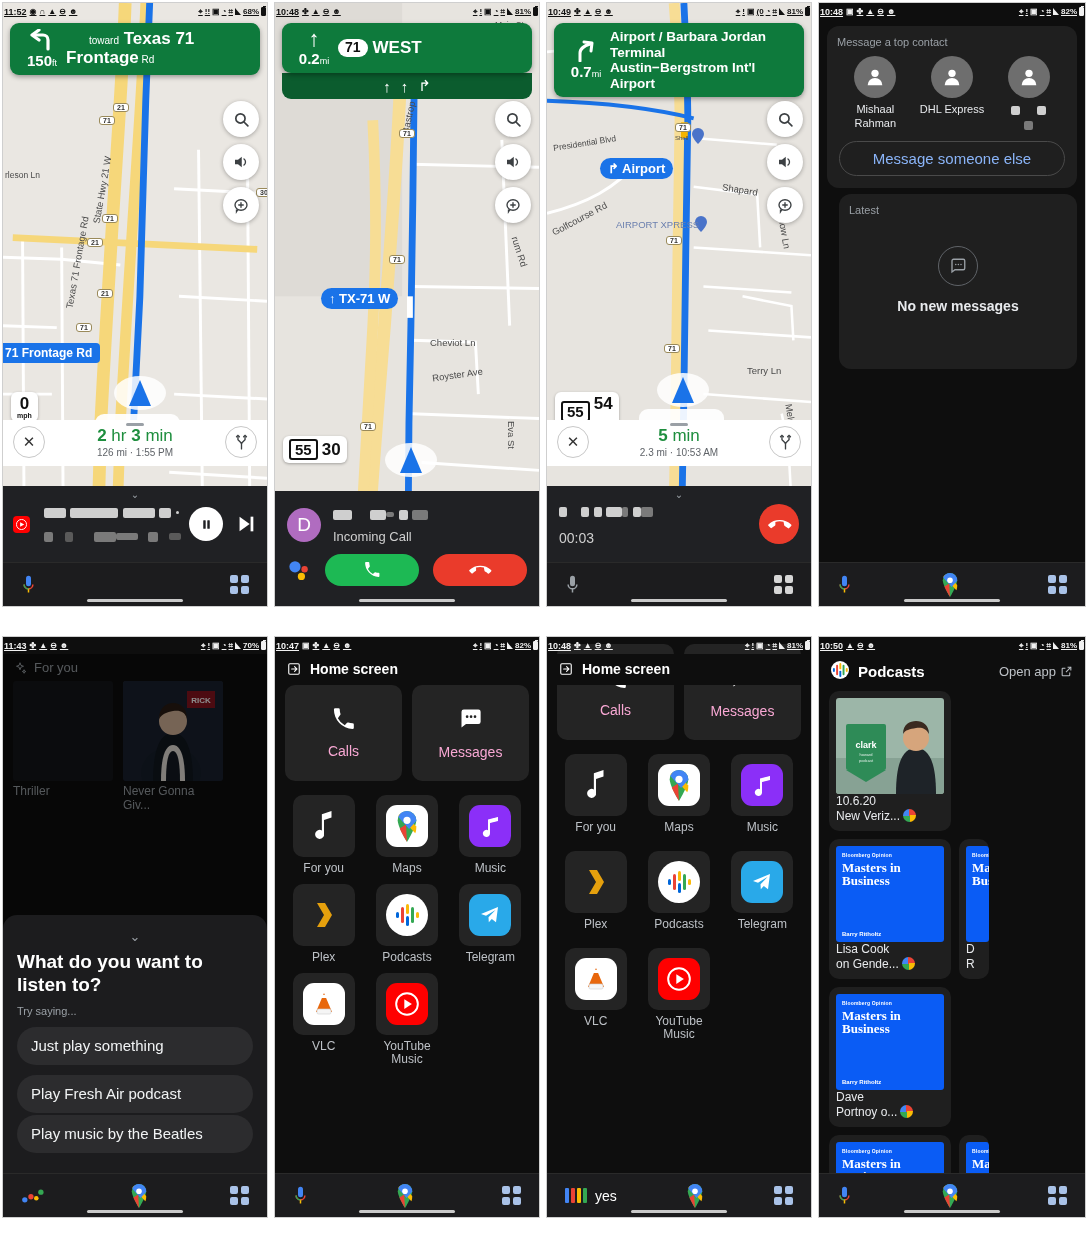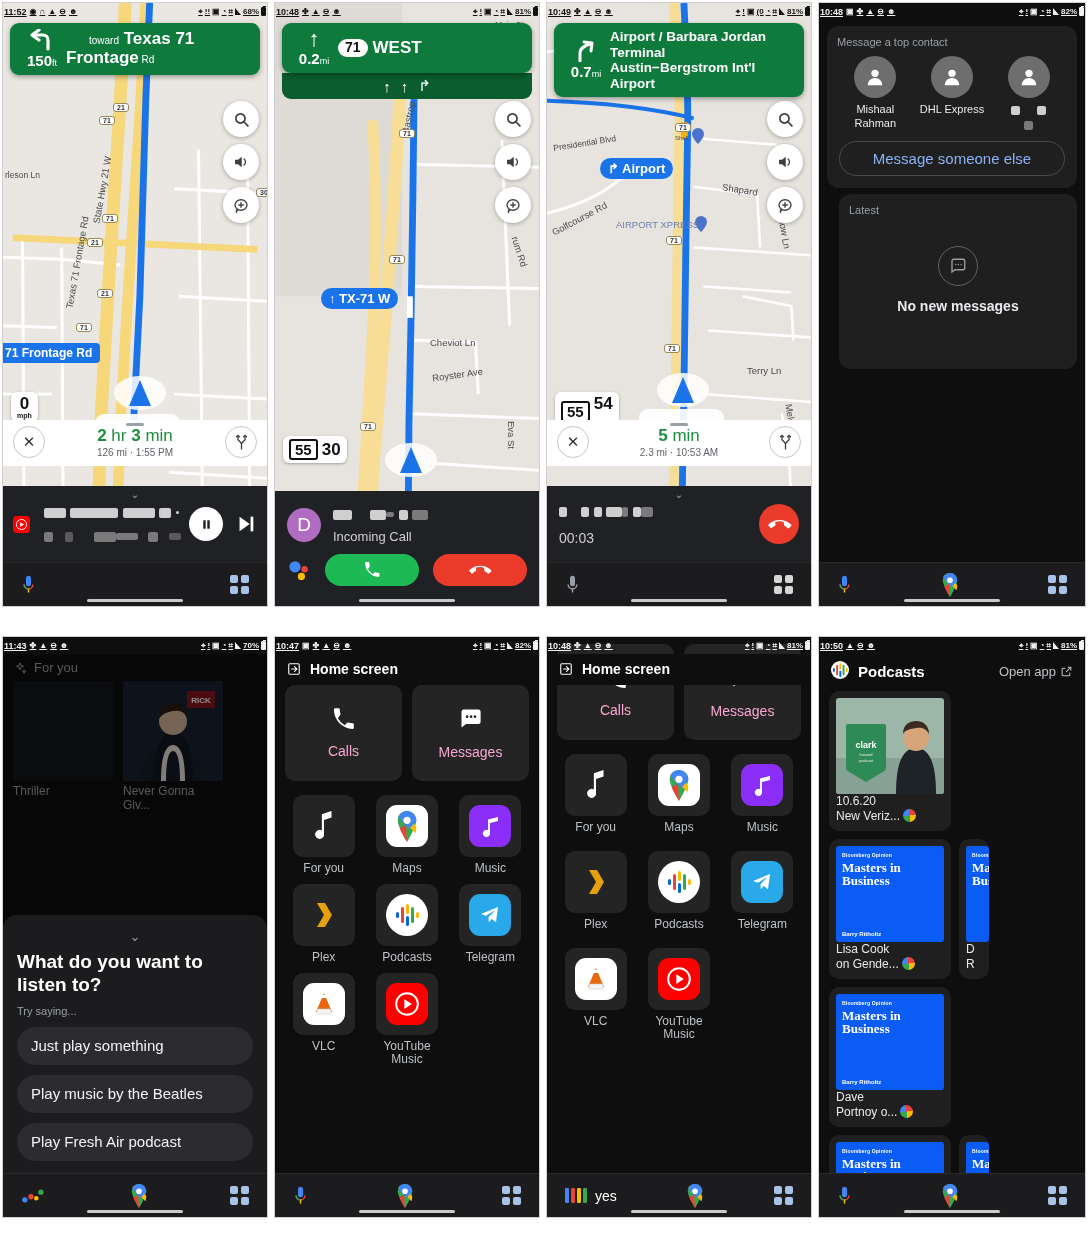--- a/index.html
+++ b/index.html
@@ -806,22 +806,22 @@
         </div>
       </div>
       <div style="position:absolute;inset:17px 0 0 0;background:rgba(0,0,0,.45);"></div>
     </div>
 
     <div class="sheet">
       <div class="chev">⌄</div>
       <h2>What do you want to listen to?</h2>
       <div class="trys">Try saying...</div>
       <div class="sugg">Just play something</div>
+      <div class="sugg" style="margin-bottom:2px">Play Fresh Air podcast</div>
       <div class="sugg">Play music by the Beatles</div>
-      <div class="sugg" style="margin-bottom:2px">Play Fresh Air podcast</div>
     </div>
 
     <div class="navbar">
       <div>
         <svg width="26" height="18" viewBox="0 0 34 22">
               <circle cx="5" cy="16" r="3.5" fill="#4285f4"></circle>
               <circle cx="13" cy="12" r="3.5" fill="#ea4335"></circle>
               <circle cx="20" cy="14" r="3" fill="#fbbc04"></circle>
               <circle cx="26" cy="6" r="3.5" fill="#34a853"></circle>
             </svg>

